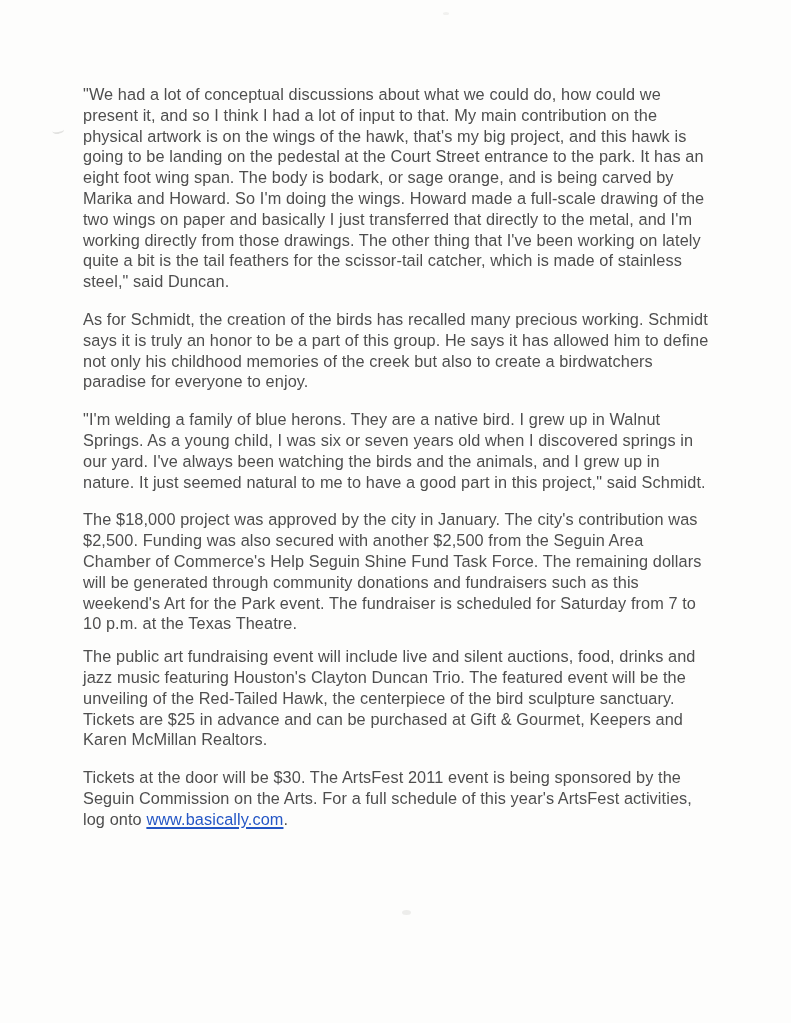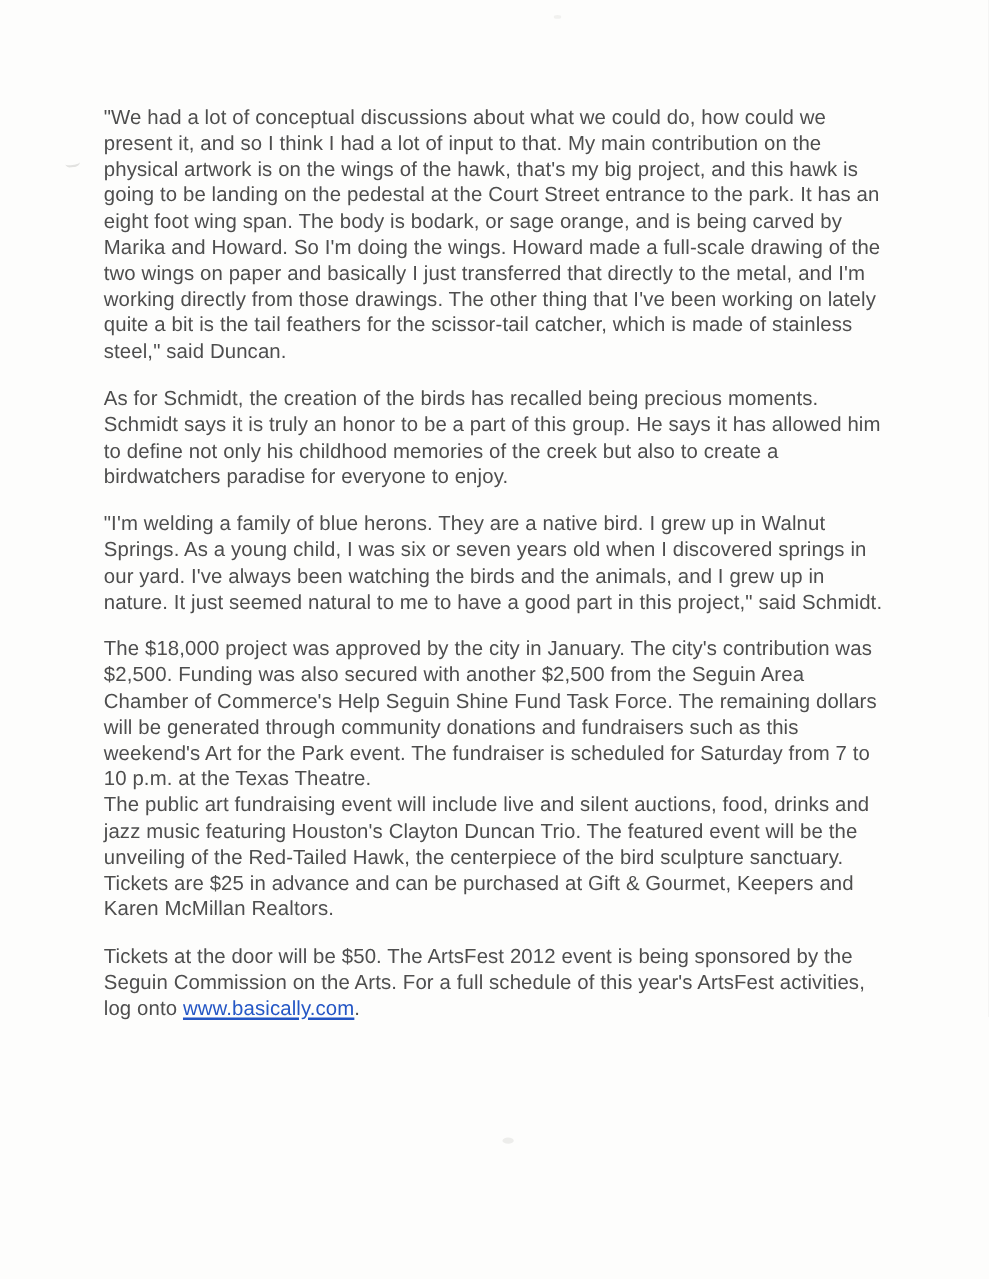--- a/index.html
+++ b/index.html
@@ -19,21 +19,21 @@
     top: 84px;
     width: 628px;
     font-size: 16.3px;
     line-height: 20.8px;
     color: #4e4e4e;
     letter-spacing: 0.1px;
     text-rendering: optimizeLegibility;
   }
   .content p { margin: 17px 0 0 0; }
   .content p:first-child { margin-top: 0; }
-  .content p.no-gap { margin-top: 0; }
+  .content p.no-gap { margin-top: 12px; }
   a.doc-link {
     color: #2456c5;
     text-decoration: underline;
     text-decoration-thickness: 1.5px;
     text-underline-offset: 2px;
   }
   
   .artifact { position: absolute; pointer-events: none; }
   .artifact-curl {
     left: 52px; top: 127px;
@@ -55,23 +55,23 @@
     background: #f1f1ef;
     border-radius: 50%;
   }
 </style>
 </head>
 <body>
 
 <div class="page">
   <div class="content">
     <p>"We had a lot of conceptual discussions about what we could do, how could we present it, and so I think I had a lot of input to that. My main contribution on the physical artwork is on the wings of the hawk, that's my big project, and this hawk is going to be landing on the pedestal at the Court Street entrance to the park. It has an eight foot wing span. The body is bodark, or sage orange, and is being carved by Marika and Howard. So I'm doing the wings. Howard made a full-scale drawing of the two wings on paper and basically I just transferred that directly to the metal, and I'm working directly from those drawings. The other thing that I've been working on lately quite a bit is the tail feathers for the scissor-tail catcher, which is made of stainless steel," said Duncan.</p>
-    <p>As for Schmidt, the creation of the birds has recalled being precious moments. Schmidt says it is truly an honor to be a part of this group. He says it has allowed him to define not only his childhood memories of the creek but also to create a birdwatchers paradise for everyone to enjoy.</p>
+    <p>As for Schmidt, the creation of the birds has recalled many precious working. Schmidt says it is truly an honor to be a part of this group. He says it has allowed him to define not only his childhood memories of the creek but also to create a birdwatchers paradise for everyone to enjoy.</p>
     <p>"I'm welding a family of blue herons. They are a native bird. I grew up in Walnut Springs. As a young child, I was six or seven years old when I discovered springs in our yard. I've always been watching the birds and the animals, and I grew up in nature. It just seemed natural to me to have a good part in this project," said Schmidt.</p>
     <p>The $18,000 project was approved by the city in January. The city's contribution was $2,500. Funding was also secured with another $2,500 from the Seguin Area Chamber of Commerce's Help Seguin Shine Fund Task Force. The remaining dollars will be generated through community donations and fundraisers such as this weekend's Art for the Park event. The fundraiser is scheduled for Saturday from 7 to 10 p.m. at the Texas Theatre.</p>
     <p class="no-gap">The public art fundraising event will include live and silent auctions, food, drinks and jazz music featuring Houston's Clayton Duncan Trio. The featured event will be the unveiling of the Red-Tailed Hawk, the centerpiece of the bird sculpture sanctuary. Tickets are $25 in advance and can be purchased at Gift &amp; Gourmet, Keepers and Karen McMillan Realtors.</p>
-    <p><span>Tickets at the door will be $50. The ArtsFest 2012 event is being sponsored by the Seguin Commission on the Arts. For a full schedule of this year's ArtsFest activities, log onto </span><a class="doc-link" href="#">www.basically.com</a><span>.</span></p>
+    <p><span>Tickets at the door will be $30. The ArtsFest 2011 event is being sponsored by the Seguin Commission on the Arts. For a full schedule of this year's ArtsFest activities, log onto </span><a class="doc-link" href="#">www.basically.com</a><span>.</span></p>
   </div>
 
   <div class="artifact artifact-curl"></div>
   <div class="artifact artifact-smudge"></div>
   <div class="artifact artifact-top"></div>
 </div>
 
 </body></html>

